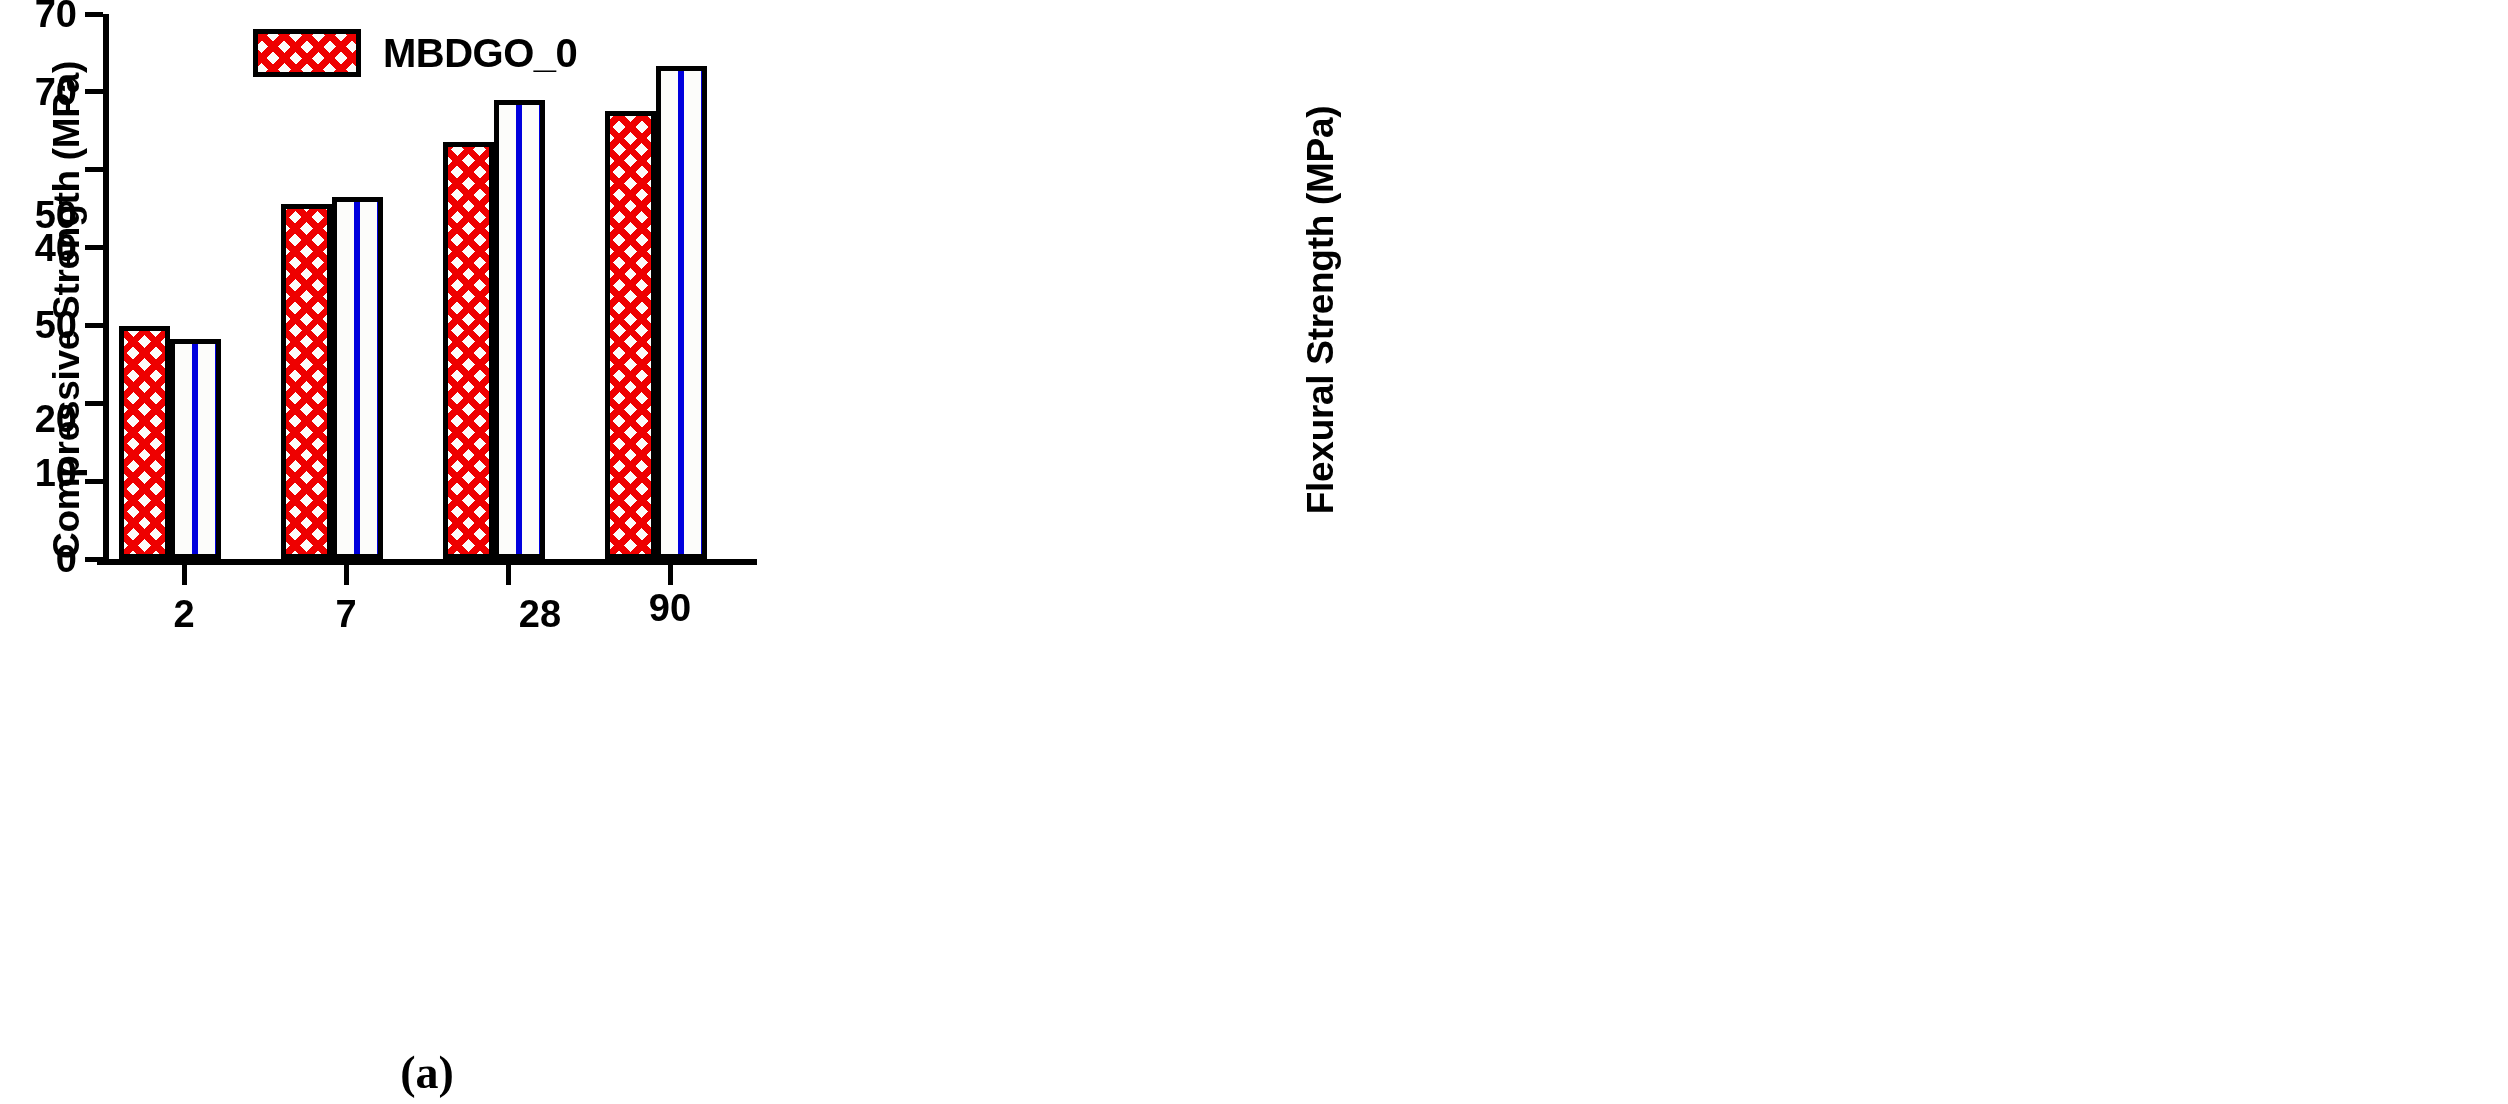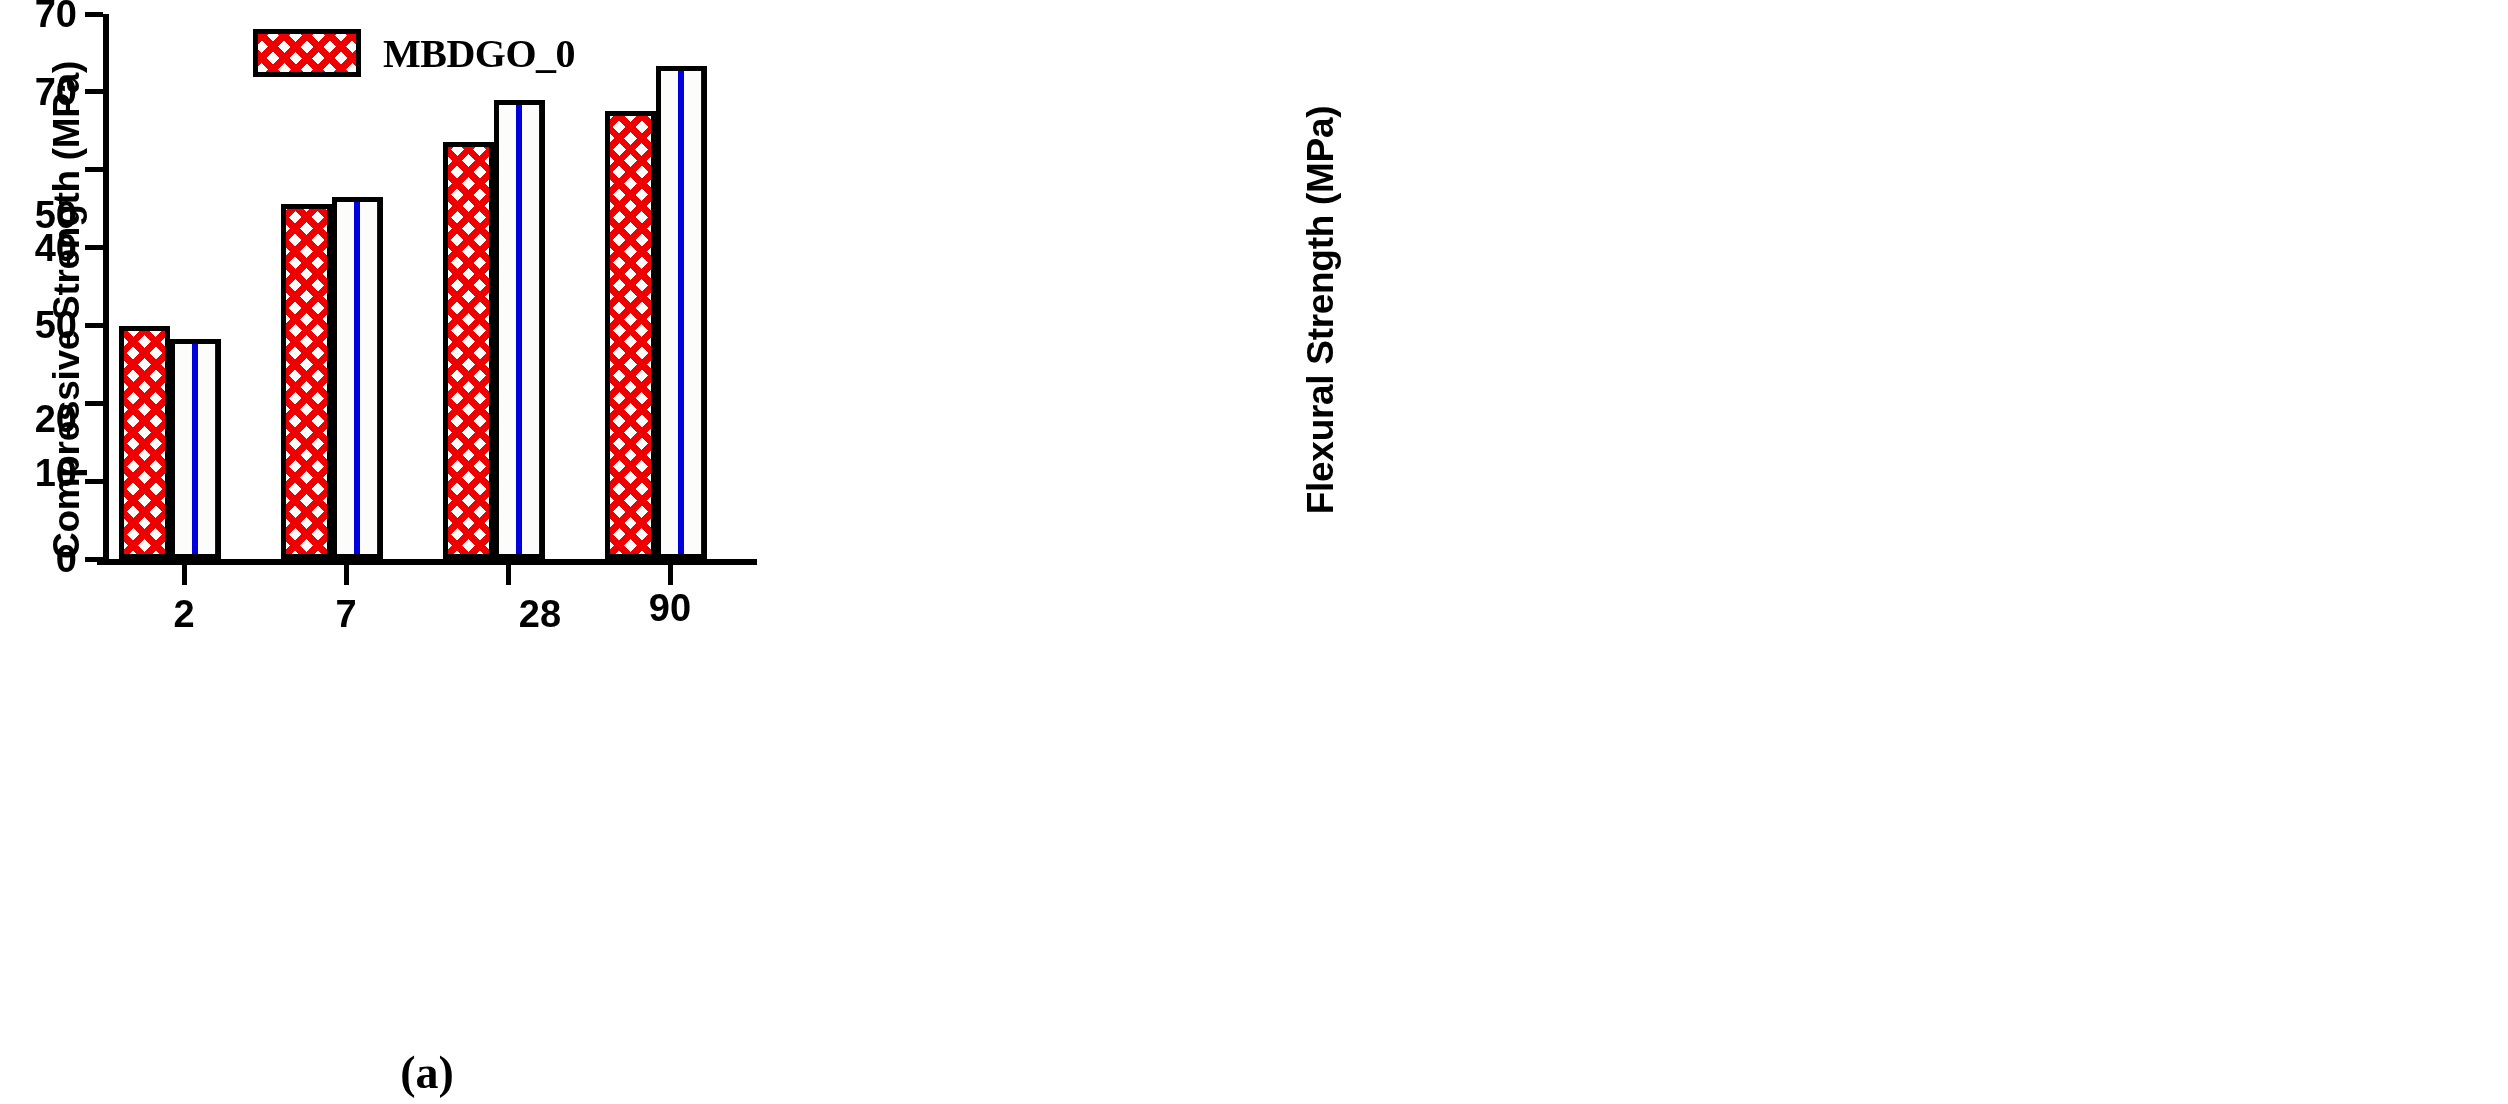--- a/index.html
+++ b/index.html
@@ -62,21 +62,21 @@
       repeating-linear-gradient(-45deg, transparent 0 9px, #ee0000 9px 16px);
   }
   .bar-blue{
     background-image:
       repeating-linear-gradient(90deg, transparent 0 17px, #0000dd 17px 23px);
   }
 
   
   .legend{position:absolute;}
   .legend-a{left:253px;top:28px;}
-  .legend-row{display:flex;align-items:center;height:50px;font-family:Liberation Serif, serif;}
+  .legend-row{display:flex;align-items:center;height:50px;}
   .legend-swatch{
     width:108px;height:48px;
     box-sizing:border-box;border:5px solid #000;
     background-color:#fcfcfa;
     flex:none;
   }
   .legend-text{
     margin-left:22px;
     font-size:40px;font-weight:bold;color:#000;
     white-space:nowrap;letter-spacing:-0.5px;

